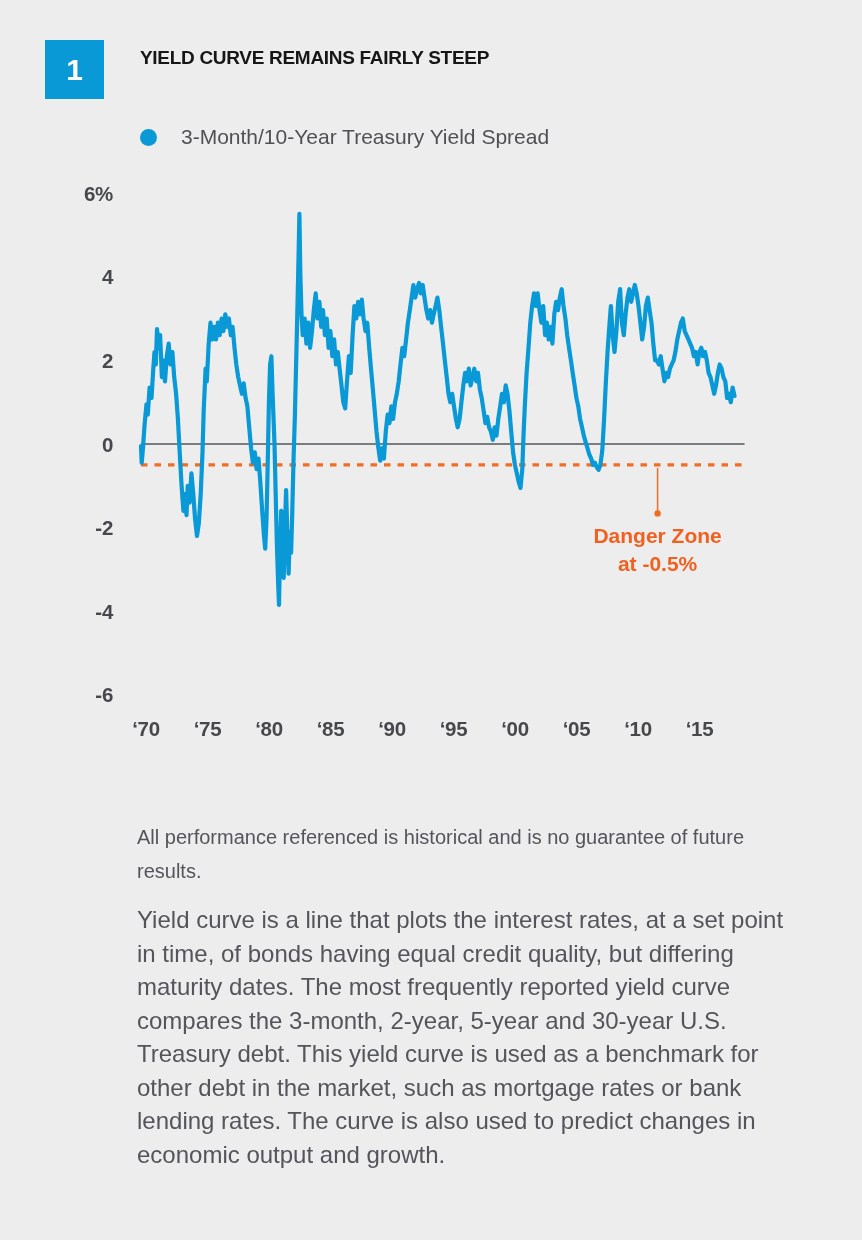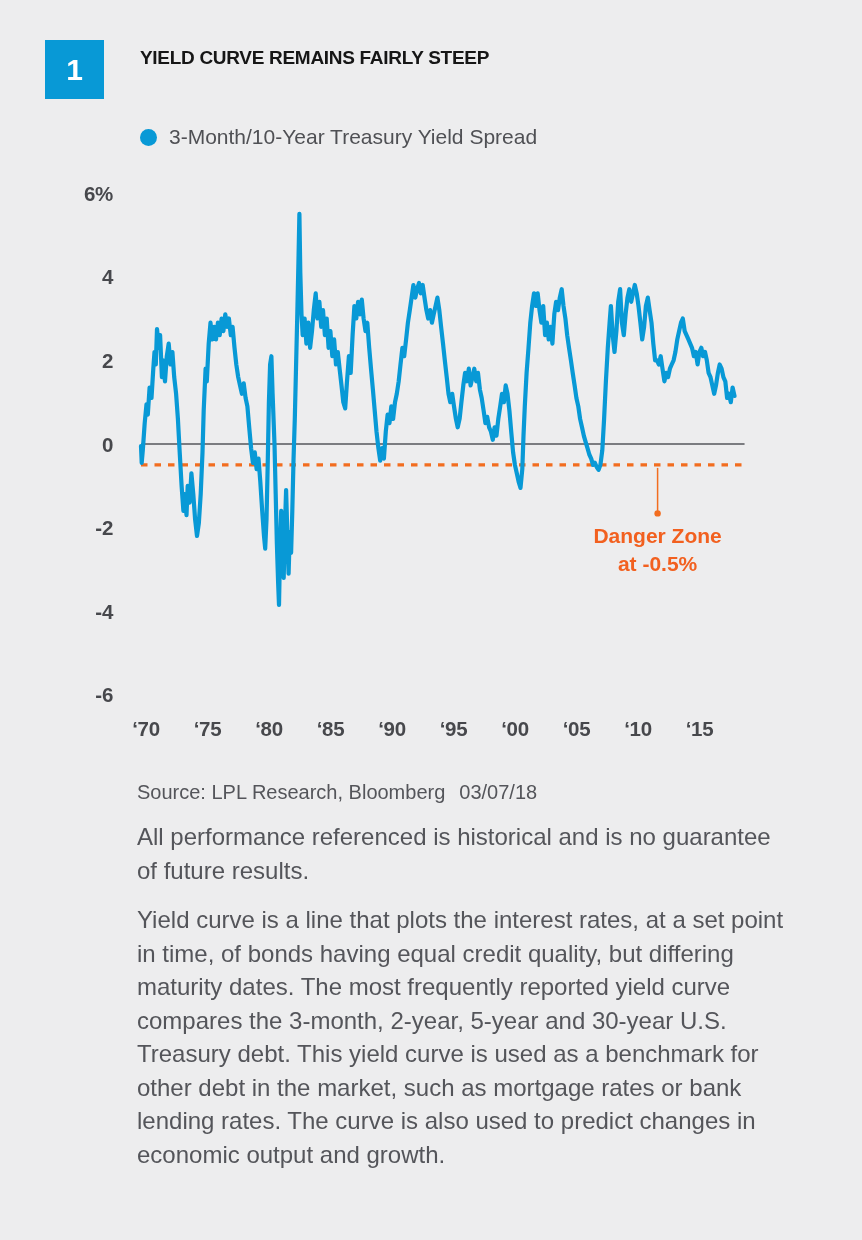--- a/index.html
+++ b/index.html
@@ -20,21 +20,21 @@
     display:flex;align-items:center;justify-content:center;
   }
   .chart-title{
     position:absolute;left:140px;top:47px;
     margin:0;
     font-size:19px;font-weight:700;color:#161616;
     letter-spacing:-0.3px;
   }
   .legend{
     position:absolute;left:140px;top:125px;
-    display:flex;align-items:center;gap:12px;
+    display:flex;align-items:center;gap:24px;
   }
   .legend-dot{
     width:17px;height:17px;border-radius:50%;
     background:#0899d6;
     flex:0 0 auto;
   }
   .legend-label{
     font-size:21px;color:#4f5054;
   }
   .chart-svg{position:absolute;left:0;top:170px;}
@@ -42,21 +42,21 @@
   .axis-tick{font-size:20.5px;font-weight:700;fill:#47484c;letter-spacing:-0.3px;}
   .danger-text{font-size:21px;font-weight:700;fill:#f2601f;}
   .source-line{
     position:absolute;left:137px;top:781px;
     font-size:20px;color:#54555a;
   }
   .source-date{margin-left:14px;}
   .disclaimer{
     position:absolute;left:137px;top:820px;width:658px;
     margin:0;
-    font-size:24px;line-height:34px;color:#54555a;
+    font-size:20px;line-height:34px;color:#54555a;
   }
   .description{
     position:absolute;left:137px;top:903px;width:662px;
     margin:0;
     font-size:24px;line-height:33.5px;color:#54555a;
   }
 </style>
 </head>
 <body>
 
@@ -93,21 +93,18 @@
       <text x="330.5" y="566" text-anchor="middle" class="axis-tick">‘85</text>
       <text x="392" y="566" text-anchor="middle" class="axis-tick">‘90</text>
       <text x="453.5" y="566" text-anchor="middle" class="axis-tick">‘95</text>
       <text x="515" y="566" text-anchor="middle" class="axis-tick">‘00</text>
       <text x="576.5" y="566" text-anchor="middle" class="axis-tick">‘05</text>
       <text x="638" y="566" text-anchor="middle" class="axis-tick">‘10</text>
       <text x="699.5" y="566" text-anchor="middle" class="axis-tick">‘15</text>
       <polyline points="141.0,276.1 141.7,292.8 142.8,280.3 144.7,253.1 146.5,234.3 147.8,244.7 149.6,217.5 151.5,228.0 153.3,198.7 154.5,182.0 155.8,194.5 157.0,159.0 158.8,177.8 160.1,165.2 161.9,207.1 163.1,190.3 165.0,211.3 166.8,186.2 168.7,173.6 170.5,194.5 172.4,182.0 174.2,207.1 176.1,223.8 177.9,248.9 179.7,282.4 181.6,315.8 183.4,340.9 184.7,324.2 186.5,345.1 187.7,315.8 189.6,332.6 191.4,303.3 193.3,324.2 195.1,349.3 197.0,366.0 198.8,353.5 200.7,324.2 202.5,282.4 203.7,240.5 205.6,198.7 206.8,211.3 208.7,173.6 210.5,152.7 212.3,169.4 214.2,156.9 216.0,169.4 217.9,152.7 219.7,165.2 221.6,148.5 223.4,161.1 225.3,144.3 227.1,156.9 228.9,148.5 230.8,165.2 232.6,156.9 234.5,177.8 236.3,194.5 238.2,207.1 240.0,215.4 241.9,223.8 243.7,213.3 245.6,228.0 247.4,236.4 249.2,257.3 251.1,278.2 252.9,292.8 254.8,282.4 256.6,299.1 258.5,288.6 260.3,311.6 262.2,340.9 264.0,366.0 265.2,378.6 266.5,349.3 267.7,294.9 268.9,232.2 270.1,194.5 271.4,186.2 272.6,223.8 274.5,274.0 275.7,324.2 276.9,374.4 278.1,412.0 279.0,435.0 280.0,382.8 281.2,340.9 282.5,374.4 283.7,407.9 284.9,357.7 286.1,320.0 287.4,366.0 288.6,403.7 289.8,361.8 291.1,382.8 292.3,340.9 293.5,290.7 294.8,248.9 296.0,198.7 297.2,148.5 298.4,94.1 299.4,43.9 300.3,102.5 301.5,144.3 302.7,165.2 304.6,148.5 306.4,173.6 308.3,152.7 310.1,177.8 312.0,161.1 313.8,140.1 315.7,123.4 317.5,148.5 319.4,131.8 321.2,156.9 323.0,140.1 324.9,165.2 326.7,148.5 328.6,177.8 330.4,161.1 332.3,186.2 334.1,169.4 336.0,194.5 337.8,182.0 339.6,198.7 341.5,215.4 343.3,232.2 345.2,238.4 347.0,211.3 348.9,186.2 350.7,202.9 352.6,165.2 354.4,136.0 356.3,148.5 358.1,131.8 359.9,144.3 361.8,129.7 363.6,148.5 365.5,161.1 367.3,152.7 369.2,177.8 371.0,198.7 372.9,219.6 374.7,240.5 376.5,261.5 378.4,278.2 380.2,290.7 382.1,278.2 383.9,288.6 385.8,261.5 387.6,244.7 389.5,253.1 391.3,236.4 393.1,248.9 395.0,232.2 396.8,223.8 398.7,211.3 400.5,194.5 402.4,177.8 404.2,186.2 406.1,169.4 407.9,152.7 409.8,140.1 411.6,127.6 413.4,115.0 415.3,127.6 417.1,119.2 419.0,113.0 420.8,123.4 422.7,115.0 424.5,127.6 426.4,140.1 428.2,148.5 430.1,140.1 431.9,152.7 433.7,144.3 435.6,136.0 437.4,127.6 439.3,140.1 441.1,156.9 443.0,173.6 444.8,190.3 446.7,207.1 448.5,223.8 450.3,232.2 452.2,223.8 454.0,236.4 455.9,248.9 457.7,257.3 459.6,248.9 461.4,232.2 463.3,215.4 465.1,202.9 467.0,211.3 468.8,198.7 470.6,215.4 472.5,207.1 474.3,198.7 476.2,211.3 478.0,202.9 479.9,219.6 481.7,228.0 483.6,240.5 485.4,253.1 487.2,246.8 489.1,257.3 490.9,261.5 492.8,269.8 494.6,257.3 496.5,265.6 498.3,248.9 500.2,236.4 502.0,223.8 503.9,232.2 505.7,215.4 507.5,223.8 509.4,240.5 511.2,261.5 513.1,282.4 514.9,294.9 516.8,303.3 518.6,311.6 520.5,317.9 522.3,299.1 523.5,265.6 524.8,236.4 526.6,202.9 528.5,177.8 530.3,152.7 532.1,136.0 534.0,123.4 535.8,136.0 537.7,123.4 539.5,140.1 541.4,152.7 543.2,136.0 545.1,165.2 546.9,152.7 548.7,169.4 550.6,156.9 552.4,173.6 554.3,144.3 556.1,131.8 558.0,140.1 559.8,127.6 561.7,119.2 563.5,136.0 565.4,148.5 567.2,165.2 569.0,177.8 570.9,190.3 572.7,202.9 574.6,215.4 576.4,228.0 578.3,236.4 580.1,248.9 582.0,257.3 583.8,265.6 585.6,271.9 587.5,278.2 589.3,284.5 591.2,288.6 593.0,294.9 594.9,292.8 596.7,297.0 598.6,299.9 600.4,294.9 602.3,280.3 604.1,248.9 605.9,211.3 607.8,177.8 609.6,152.7 610.9,136.0 612.7,165.2 614.5,182.0 616.4,161.1 618.2,131.8 620.1,119.2 621.9,152.7 623.8,165.2 625.6,144.3 627.5,127.6 629.3,119.2 631.2,131.8 633.0,123.4 634.8,115.0 636.7,123.4 638.5,136.0 640.4,152.7 642.2,169.4 644.1,156.9 645.9,136.0 647.8,127.6 649.6,140.1 651.5,152.7 653.3,173.6 655.1,190.3 657.0,190.3 658.8,194.5 660.7,186.2 662.5,198.7 664.4,211.3 666.2,202.9 668.1,207.1 669.9,198.7 671.7,194.5 673.6,190.3 675.4,182.0 677.3,169.4 679.1,161.1 681.0,152.7 682.8,148.5 684.7,161.1 686.5,165.2 688.4,169.4 690.2,173.6 692.0,177.8 693.9,186.2 695.7,182.0 697.6,194.5 699.4,182.0 701.3,177.8 703.1,186.2 705.0,182.0 706.8,190.3 708.6,202.9 710.5,207.1 712.3,215.4 714.2,223.8 716.0,215.4 717.9,202.9 719.7,194.5 721.6,198.7 723.4,207.1 725.3,211.3 727.1,228.0 728.9,223.8 730.8,232.2 732.6,217.5 734.5,225.9" fill="none" stroke="#0899d6" stroke-width="4.2" stroke-linejoin="round" stroke-linecap="round"></polyline>
     </svg>
 
-  <div class="source-line">
-    <span>Source: LPL Research, Bloomberg</span><span class="source-date">03/07/18</span>
-  </div>
 
   <p class="disclaimer">All performance referenced is historical and is no guarantee of future results.</p>
 
   <p class="description">Yield curve is a line that plots the interest rates, at a set point in time, of bonds having equal credit quality, but differing maturity dates. The most frequently reported yield curve compares the 3-month, 2-year, 5-year and 30-year U.S. Treasury debt. This yield curve is used as a benchmark for other debt in the market, such as mortgage rates or bank lending rates. The curve is also used to predict changes in economic output and growth.</p>
 
 </div>
 
 </body></html>

